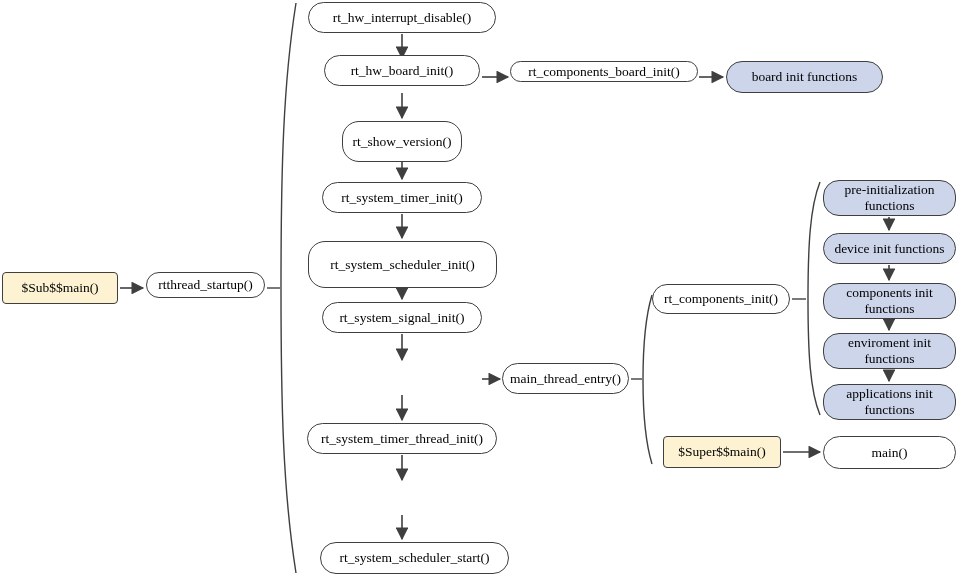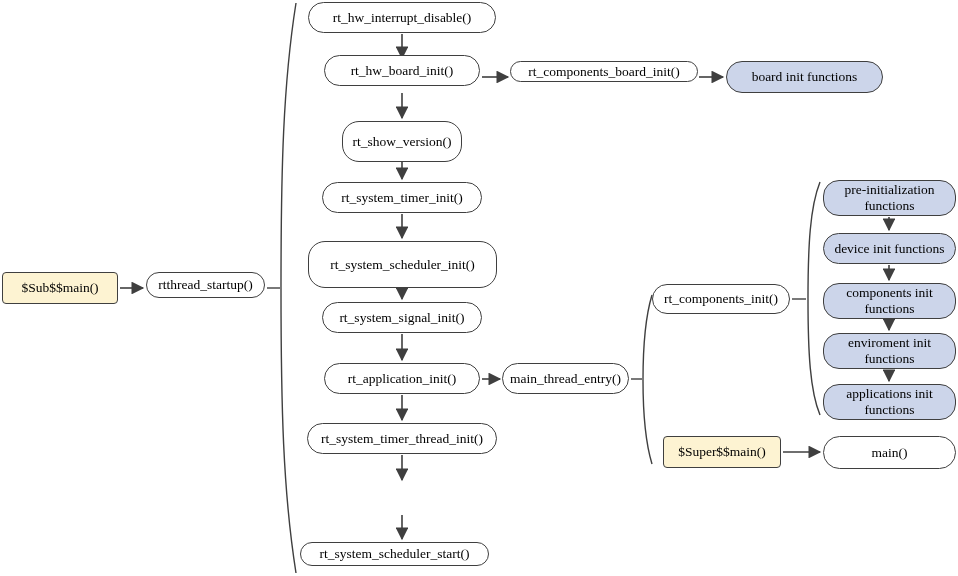--- a/index.html
+++ b/index.html
@@ -72,23 +72,22 @@
   <div class="node proc" style="left:146px;top:272px;width:119px;height:26px">rtthread_startup()</div>
 
   <div class="node proc" style="left:308px;top:2px;width:188px;height:31px">rt_hw_interrupt_disable()</div>
   <div class="node proc" style="left:324px;top:55px;width:156px;height:31px">rt_hw_board_init()</div>
   <div class="node proc" style="left:510px;top:61px;width:188px;height:21px">rt_components_board_init()</div>
   <div class="node group" style="left:726px;top:61px;width:157px;height:32px">board init functions</div>
   <div class="node proc" style="left:342px;top:121px;width:120px;height:41px">rt_show_version()</div>
   <div class="node proc" style="left:322px;top:182px;width:160px;height:31px">rt_system_timer_init()</div>
   <div class="node proc" style="left:308px;top:241px;width:189px;height:47px">rt_system_scheduler_init()</div>
   <div class="node proc" style="left:322px;top:302px;width:160px;height:31px">rt_system_signal_init()</div>
-  <div class="node proc" style="left:324px;top:363px;width:156px;height:31px">rt_application_init()</div>
   <div class="node proc" style="left:307px;top:423px;width:190px;height:31px">rt_system_timer_thread_init()</div>
-  <div class="node proc" style="left:300px;top:542px;width:189px;height:24px">rt_system_scheduler_start()</div>
+  <div class="node proc" style="left:320px;top:542px;width:189px;height:32px">rt_system_scheduler_start()</div>
 
   <div class="node proc" style="left:652px;top:284px;width:138px;height:30px">rt_components_init()</div>
   <div class="node proc" style="left:502px;top:363px;width:127px;height:31px">main_thread_entry()</div>
 
   <div class="node group" style="left:823px;top:180px;width:133px;height:36px">pre-initialization functions</div>
   <div class="node group" style="left:823px;top:233px;width:133px;height:31px">device init functions</div>
   <div class="node group" style="left:823px;top:283px;width:133px;height:36px">components init functions</div>
   <div class="node group" style="left:823px;top:333px;width:133px;height:36px">enviroment init functions</div>
   <div class="node group" style="left:823px;top:384px;width:133px;height:36px">applications init functions</div>
 

